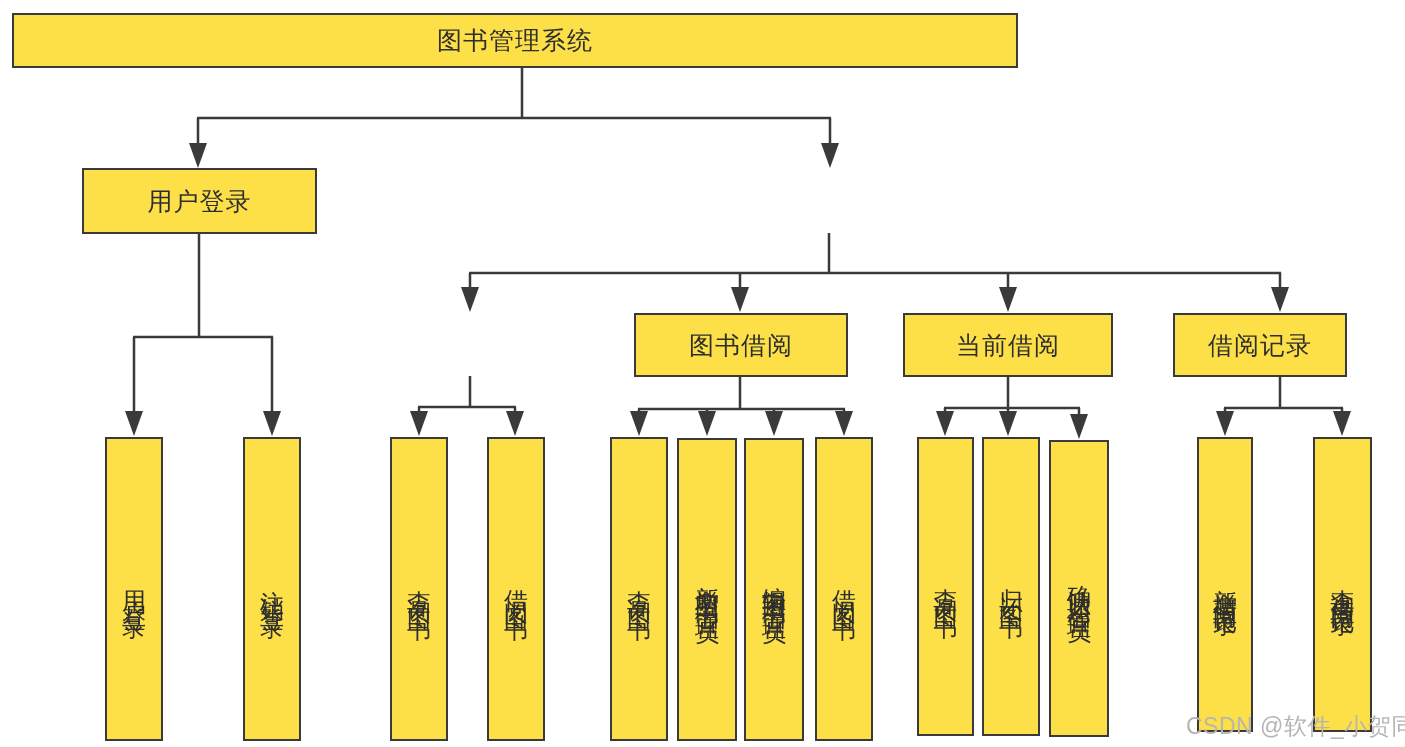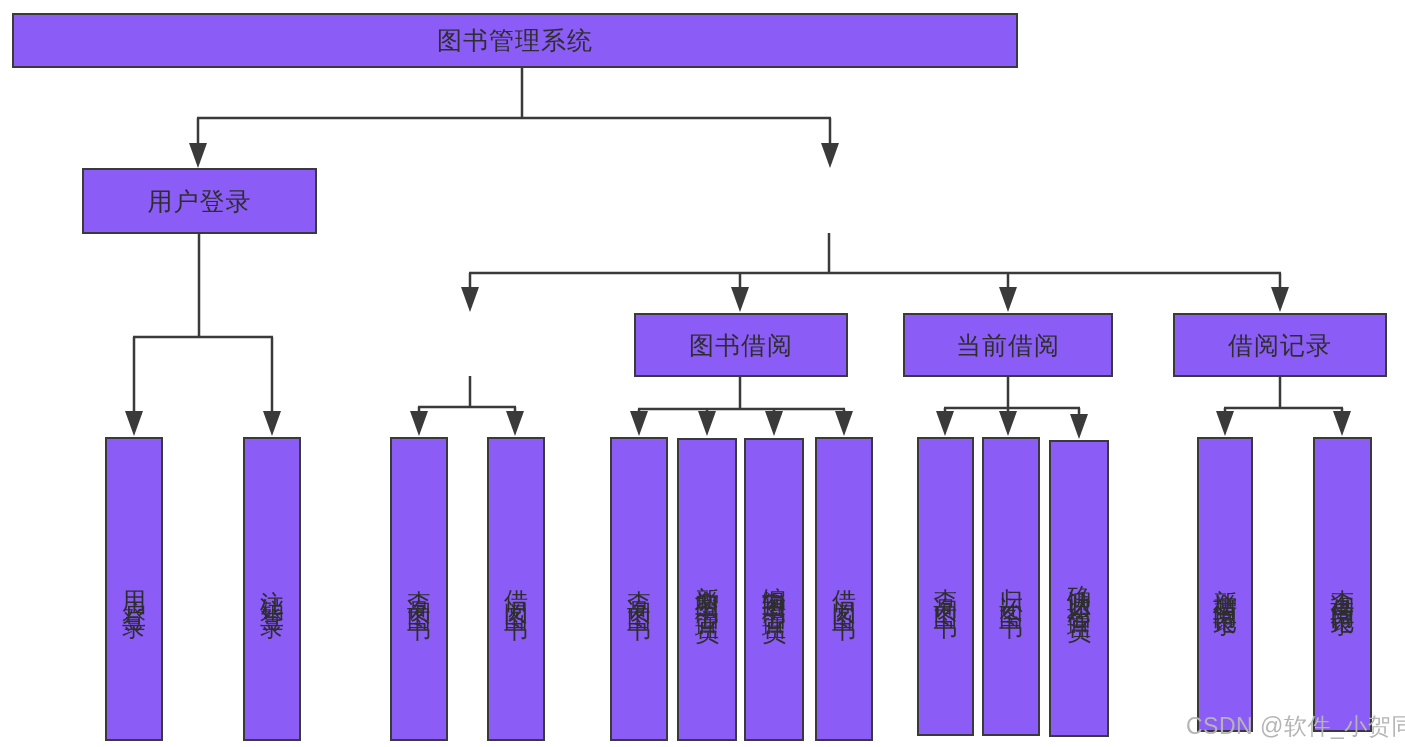--- a/index.html
+++ b/index.html
@@ -14,21 +14,21 @@
     position:relative;
     width:1405px;height:747px;
     background:var(--bg);
     font-family:"Liberation Sans","DejaVu Sans",sans-serif;
     overflow:hidden;
   }
   .connectors{position:absolute;left:0;top:0;z-index:1;}
   .node{
     position:absolute;
     box-sizing:border-box;
-    background:#8b5cf6;
+    background:#fde047;
     border:2.5px solid var(--border);
     color:var(--text);
     display:flex;align-items:center;justify-content:center;
     z-index:2;
     text-align:center;
   }
   .node.h{font-size:25px;letter-spacing:1px;}
   .node.root{border-width:2px;}
   .node.leaf{z-index:2;}
   .vtext{
@@ -93,21 +93,21 @@
       <polygon points="1333,411 1351,411 1342,436"></polygon>
     </g>
   </svg>
 
   <div class="node h root" style="left:12px;top:13px;width:1006px;height:55px">图书管理系统</div>
 
   <div class="node h" style="left:82px;top:168px;width:235px;height:66px">用户登录</div>
 
   <div class="node h" style="left:903px;top:313px;width:210px;height:64px">当前借阅</div>
   <div class="node h" style="left:634px;top:313px;width:214px;height:64px">图书借阅</div>
-  <div class="node h" style="left:1173px;top:313px;width:214px;height:64px">借阅记录</div>
+  <div class="node h" style="left:1173px;top:313px;width:174px;height:64px">借阅记录</div>
 
   <div class="node leaf" style="left:105px;top:437px;width:58px;height:304px">
     <span class="vtext">用户登录</span>
   </div>
   <div class="node leaf" style="left:243px;top:437px;width:58px;height:304px">
     <span class="vtext">注销登录</span>
   </div>
 
   <div class="node leaf" style="left:390px;top:437px;width:58px;height:304px">
     <span class="vtext">查询图书</span>

